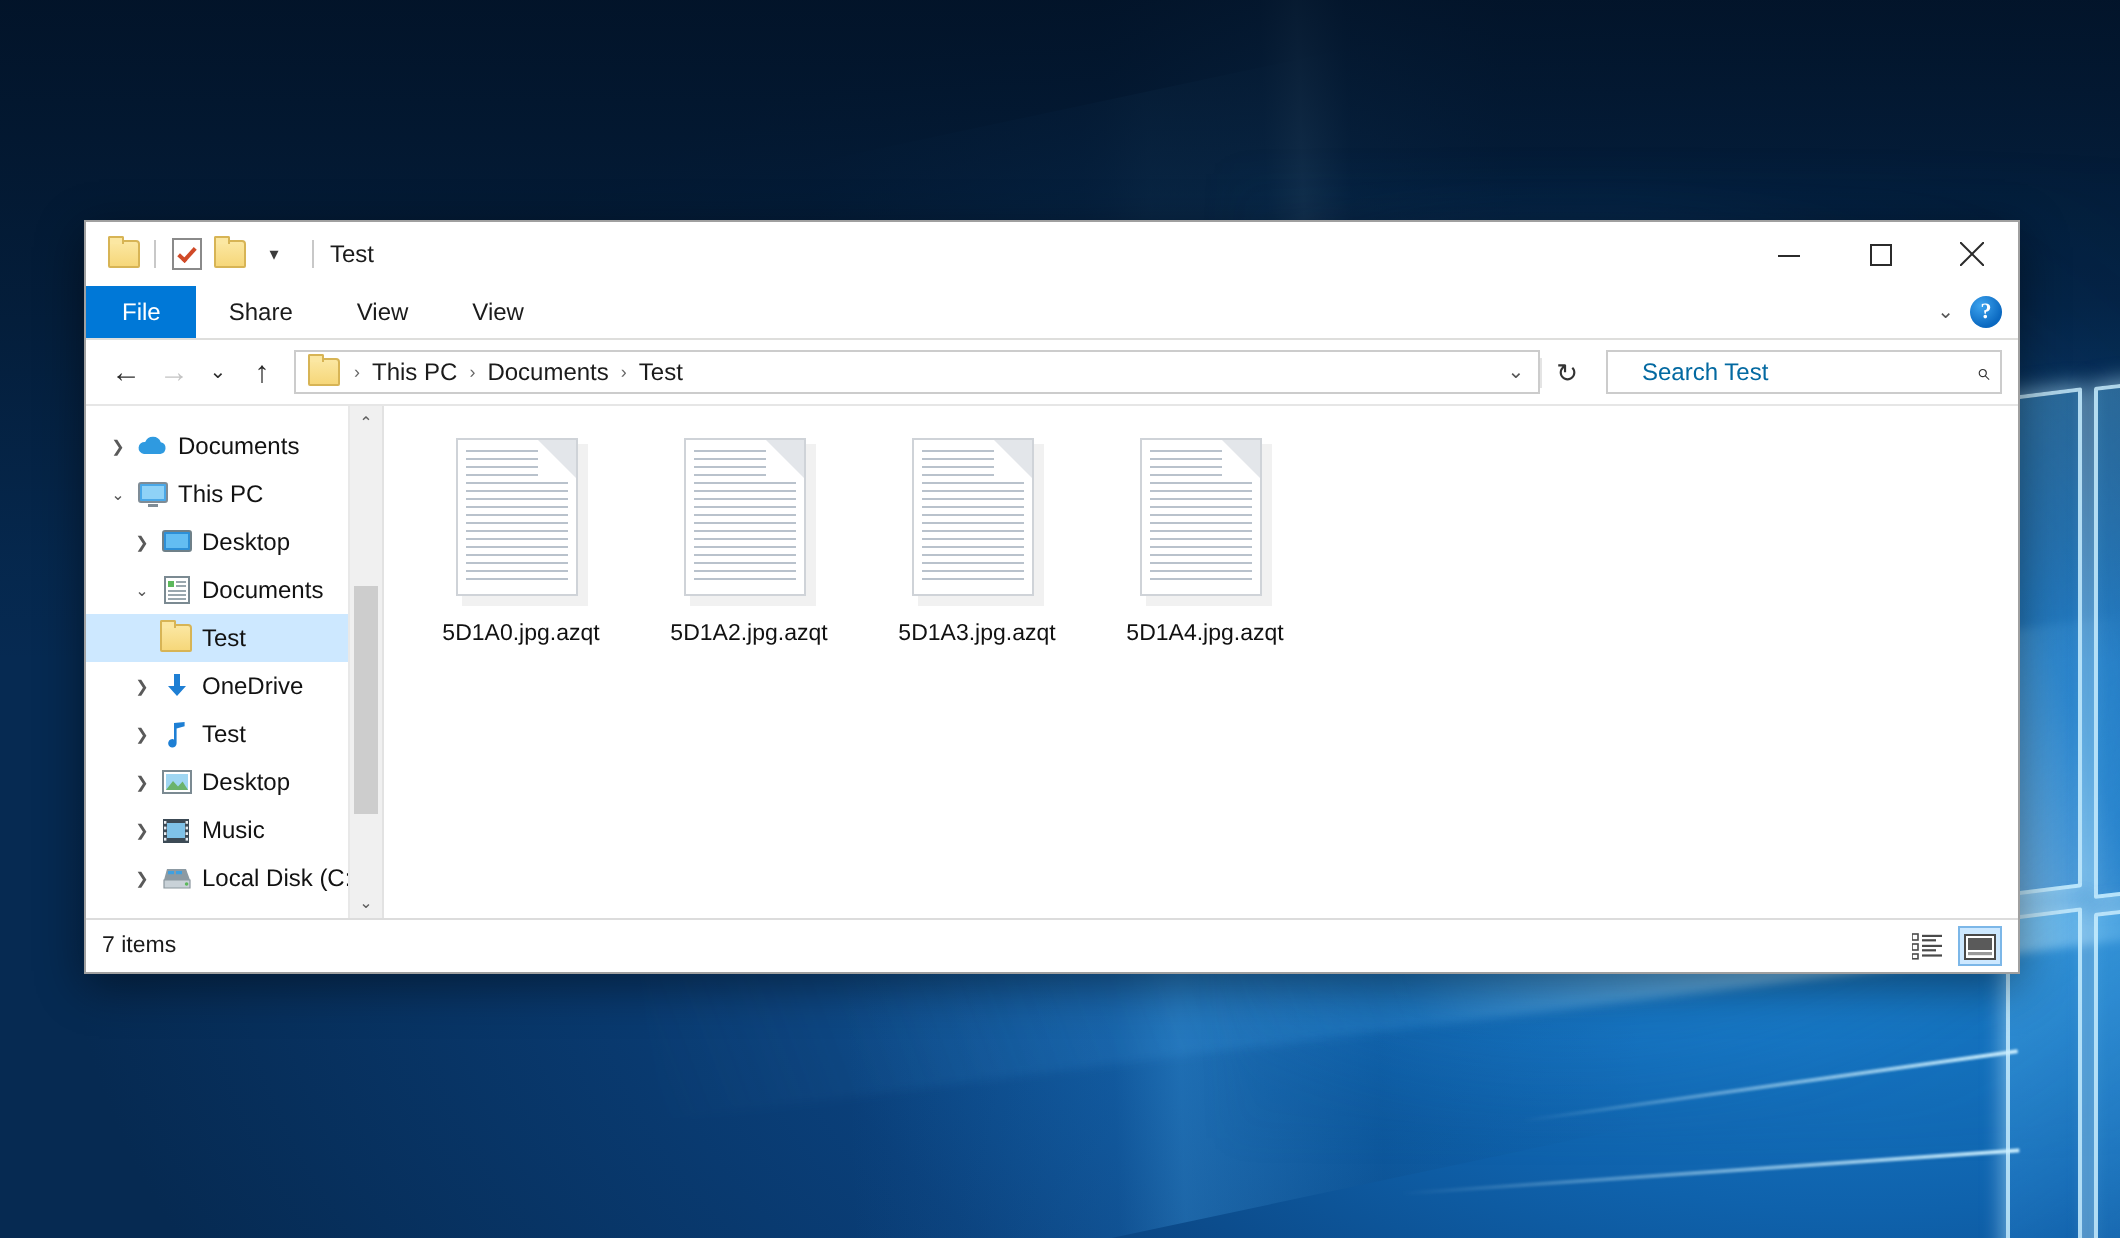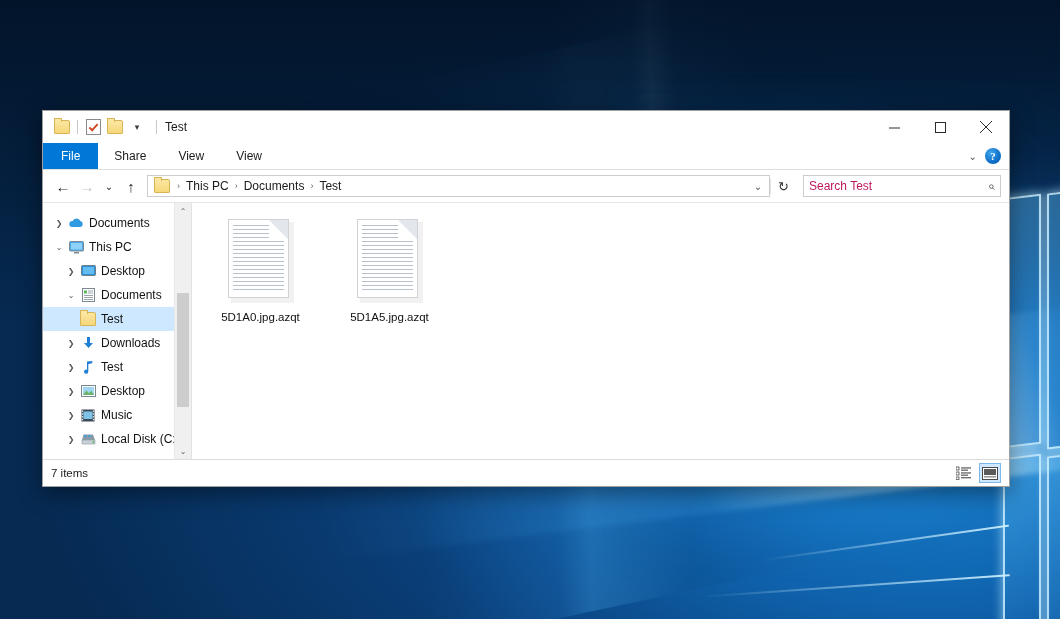--- a/index.html
+++ b/index.html
@@ -248,21 +248,21 @@
   .search-box {
     width: 198px;
     height: 22px;
     border: 1px solid #cccccc;
     margin-left: 7px;
     display: flex;
     align-items: center;
     box-sizing: border-box;
     padding: 0 5px;
   }
-  .search-ph { font-size: 12px; color: #be185d; flex:1; }
+  .search-ph { font-size: 12px; color: #0369a1; flex:1;margin-left:12px; }
   .search-ico { font-size: 12px; color: #333; transform: scaleX(-1); }
 
   
   .body {
     flex: 1 1 auto;
     display: flex;
     min-height: 0;
     border-top: 1px solid #e6e6e6;
   }
   .navpane {
@@ -326,21 +326,21 @@
     flex: 1 1 auto;
     background: #ffffff;
     border-left: 1px solid #e2e2e2;
     padding: 14px 0 0 12px;
     box-sizing: border-box;
     overflow: hidden;
   }
   .file-grid {
     display: flex;
     flex-wrap: wrap;
-    gap: 16px;
+    gap: 1px;
   }
   .file-item {
     width: 113px;
     display: flex;
     flex-direction: column;
     align-items: center;
     padding-top: 2px;
   }
   .doc-icon {
     width: 66px; height: 84px;
@@ -572,21 +572,21 @@
           <span class="nav-label">Test</span>
         </div>
 
         <div class="nav-item ind1">
           <span class="nav-chev">❯</span>
           <span class="nav-ico">
             <svg width="13" height="14" viewBox="0 0 13 14">
                 <path d="M5 1h3v6h3l-4.5 5L2 7h3z" fill="#1e7fd4"></path>
               </svg>
           </span>
-          <span class="nav-label">Downloads</span>
+          <span class="nav-label">OneDrive</span>
         </div>
 
         <div class="nav-item ind1">
           <span class="nav-chev">❯</span>
           <span class="nav-ico">
             <svg width="12" height="14" viewBox="0 0 12 14">
                 <path d="M5 1.5v8.2a2.1 2.1 0 1 0 1.3 1.9V4.2l4-1.1V1z" fill="#1e7fd4"></path>
               </svg>
           </span>
           <span class="nav-label">Test</span>
@@ -655,34 +655,56 @@
               <div class="doc-page">
                   <div class="doc-lines"></div>
                   <div class="doc-fold-mask"></div>
                   <div class="doc-fold"></div>
                 </div>
             </div>
             <div class="file-label">5D1A0.jpg.azqt</div>
           </div>
 
 
-
-
-
           <div class="file-item">
             <div class="doc-icon">
               <div class="doc-shadow"></div>
               <div class="doc-page">
                   <div class="doc-lines"></div>
                   <div class="doc-fold-mask"></div>
                   <div class="doc-fold"></div>
                 </div>
             </div>
-            <div class="file-label">5D1A5.jpg.azqt</div>
+            <div class="file-label">5D1A2.jpg.azqt</div>
           </div>
+
+          <div class="file-item">
+            <div class="doc-icon">
+              <div class="doc-shadow"></div>
+              <div class="doc-page">
+                  <div class="doc-lines"></div>
+                  <div class="doc-fold-mask"></div>
+                  <div class="doc-fold"></div>
+                </div>
+            </div>
+            <div class="file-label">5D1A3.jpg.azqt</div>
+          </div>
+
+          <div class="file-item">
+            <div class="doc-icon">
+              <div class="doc-shadow"></div>
+              <div class="doc-page">
+                  <div class="doc-lines"></div>
+                  <div class="doc-fold-mask"></div>
+                  <div class="doc-fold"></div>
+                </div>
+            </div>
+            <div class="file-label">5D1A4.jpg.azqt</div>
+          </div>
+
 
         </div>
       </div>
     </div>
 
     <div class="statusbar">
       <span>7 items</span>
       <div class="view-btns">
         <div class="view-btn">
           <svg width="16" height="14" viewBox="0 0 16 14">

